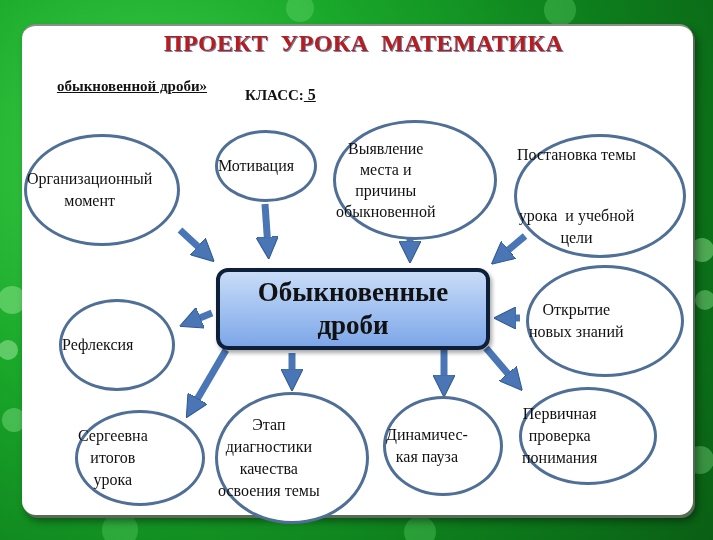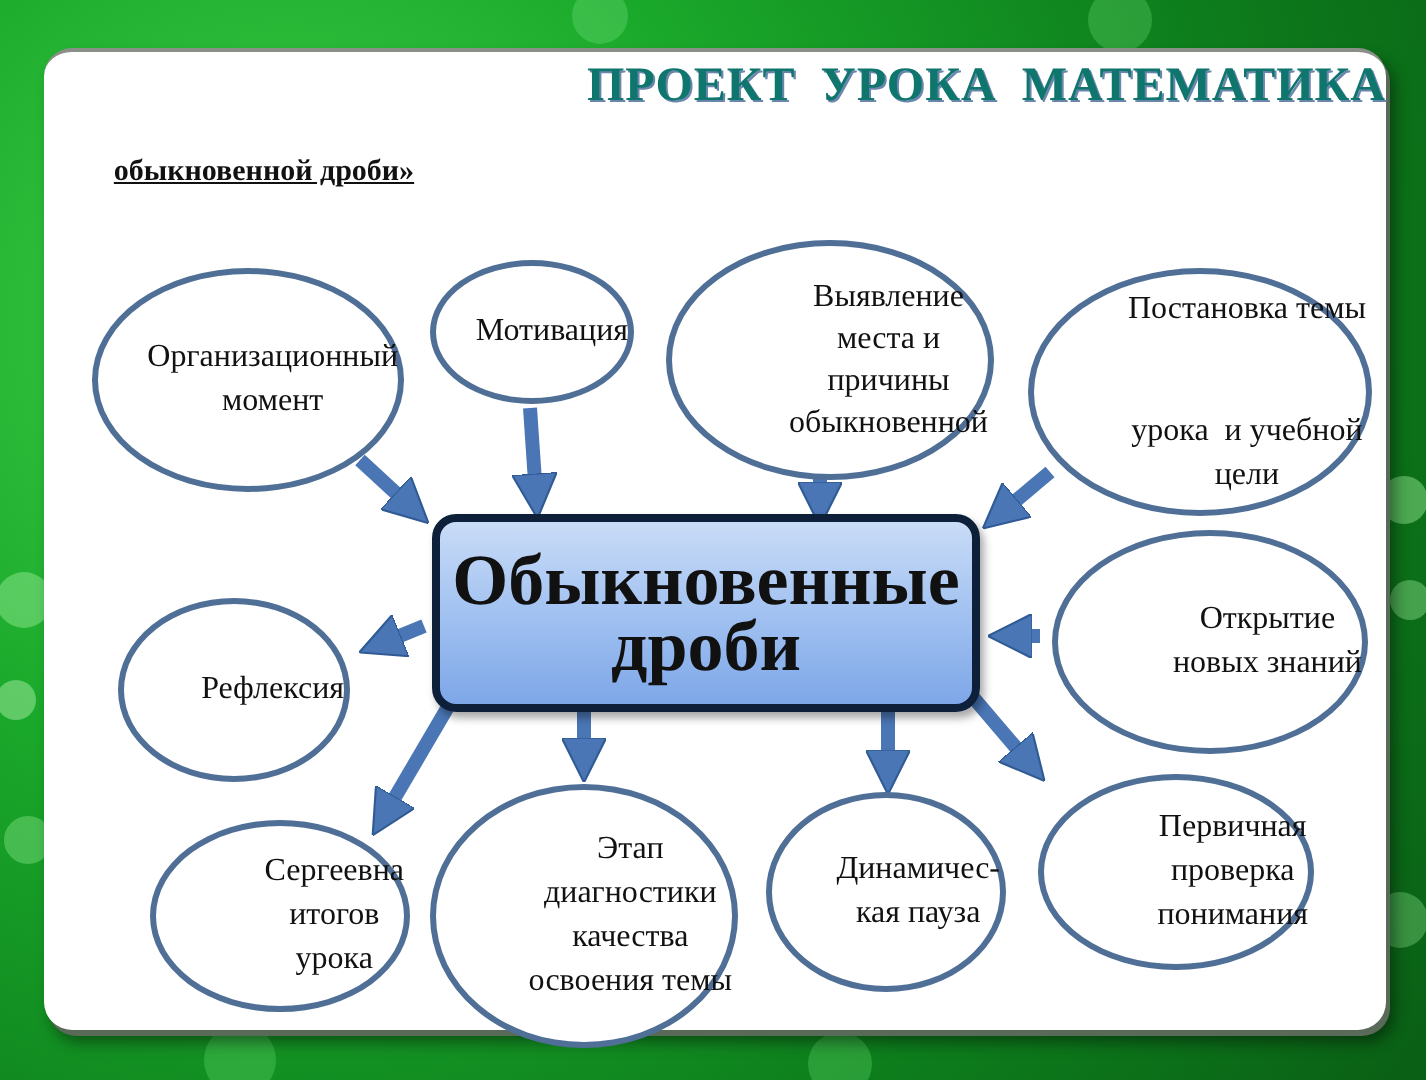--- a/index.html
+++ b/index.html
@@ -9,39 +9,39 @@
     font-family: "Liberation Serif", "DejaVu Serif", serif;
   }
   .bubbles { position:absolute; inset:0; }
   .panel {
     position:absolute; left:22px; top:24px; width:671px; height:489px;
     background:#ffffff; border-radius:14px;
     box-shadow: 2px 3px 0 #5a6a58, 4px 6px 8px rgba(0,0,0,0.45);
     border-top:2px solid #8a8f88;
   }
   .title {
-    position:absolute; left:12px; right:0; top:4px; text-align:right;
+    position:absolute; left:12px; right:0; top:4px; text-align:center;
     font-family:"Liberation Serif", serif; font-weight:bold; font-size:24px;
-    color:#0f766e; letter-spacing:0.5px; word-spacing:6px;
+    color:#b91c1c; letter-spacing:0.5px; word-spacing:6px;
     text-shadow: 1px 1px 0 #6a86ad;
   }
   .meta { position:absolute; font-weight:bold; font-size:15px; color:#111; line-height:21px; }
   .meta u { text-decoration:underline; }
   .ellipse {
     position:absolute; border:3px solid #4f6f97; border-radius:50%;
     background:#fff; box-sizing:border-box;
-    display:flex; align-items:center; justify-content:flex-end; text-align:center;
+    display:flex; align-items:center; justify-content:flex-start; text-align:center;
     font-size:16px; line-height:22px; color:#111;
   }
   .center-box {
-    position:absolute; left:216px; top:257px; width:274px; height:99px;
+    position:absolute; left:216px; top:268px; width:274px; height:82px;
     box-sizing:border-box; border:4px solid #0e1f3a; border-radius:12px;
     background: linear-gradient(to bottom, #c9dcf7 0%, #9ebff0 55%, #7ea7e8 100%);
     display:flex; align-items:center; justify-content:center; text-align:center;
-    font-weight:bold; font-size:36px; line-height:33px; color:#111;
+    font-weight:bold; font-size:27px; line-height:33px; color:#111;
     box-shadow: 2px 3px 4px rgba(0,0,0,0.35);
   }
   svg.arrows { position:absolute; left:0; top:0; }
 </style>
 </head>
 <body>
 
 <svg class="bubbles" width="713" height="540">
   <circle cx="12" cy="300" r="14" fill="#8fe88f" opacity="0.5"></circle>
   <circle cx="8" cy="350" r="10" fill="#b6f4b0" opacity="0.45"></circle>
@@ -55,20 +55,23 @@
   <circle cx="560" cy="10" r="16" fill="#6fe07a" opacity="0.3"></circle>
 </svg>
 
 <div class="panel">
   <div class="title">ПРОЕКТ  УРОКА  МАТЕМАТИКА</div>
 
   <div class="meta" style="left:10px; top:50px; width:200px; text-align:center;">
     <div><u>обыкновенной дроби»</u></div>
   </div>
 
+  <div class="meta" style="left:223px; top:58px;">
+    <span>КЛАСС:</span><u style="font-size:16px;"> 5</u>
+  </div>
 
 </div>
 
 <svg class="arrows" width="713" height="540">
   <defs>
     <marker id="ah" markerWidth="3.2" markerHeight="3.2" refX="1.6" refY="1.6" orient="auto" markerUnits="strokeWidth">
       <path d="M0,0 L3.2,1.6 L0,3.2 Z" fill="#4a76b5" stroke="#2f5a94" stroke-width="0.15"></path>
     </marker>
   </defs>
   <g stroke="#4a76b5" stroke-width="7" fill="none" marker-end="url(#ah)">
@@ -78,21 +81,21 @@
     <line x1="525" y1="236" x2="500" y2="257"></line>
     <line x1="520" y1="318" x2="505" y2="318"></line>
     <line x1="212" y1="313" x2="190" y2="322"></line>
     <line x1="226" y1="350" x2="192" y2="408"></line>
     <line x1="292" y1="353" x2="292" y2="380"></line>
     <line x1="444" y1="348" x2="444" y2="386"></line>
     <line x1="486" y1="348" x2="515" y2="382"></line>
   </g>
 </svg>
 
-<div class="ellipse" style="left:46px; top:134px; width:156px; height:112px;">
+<div class="ellipse" style="left:24px; top:134px; width:156px; height:112px;">
   <div>
       <div>Организационный</div>
       <div>момент</div>
     </div>
 </div>
 
 <div class="ellipse" style="left:215px; top:130px; width:102px; height:72px;">
   <div>Мотивация</div>
 </div>
 

